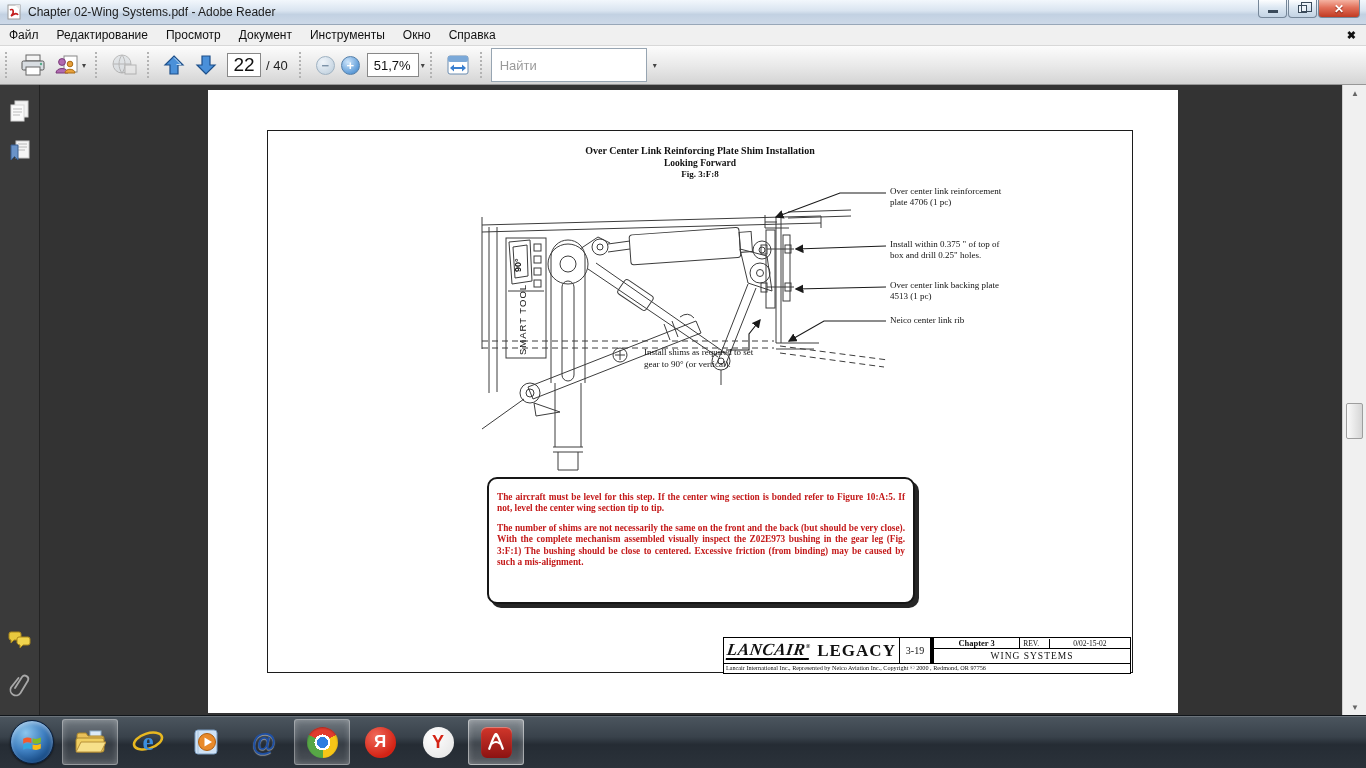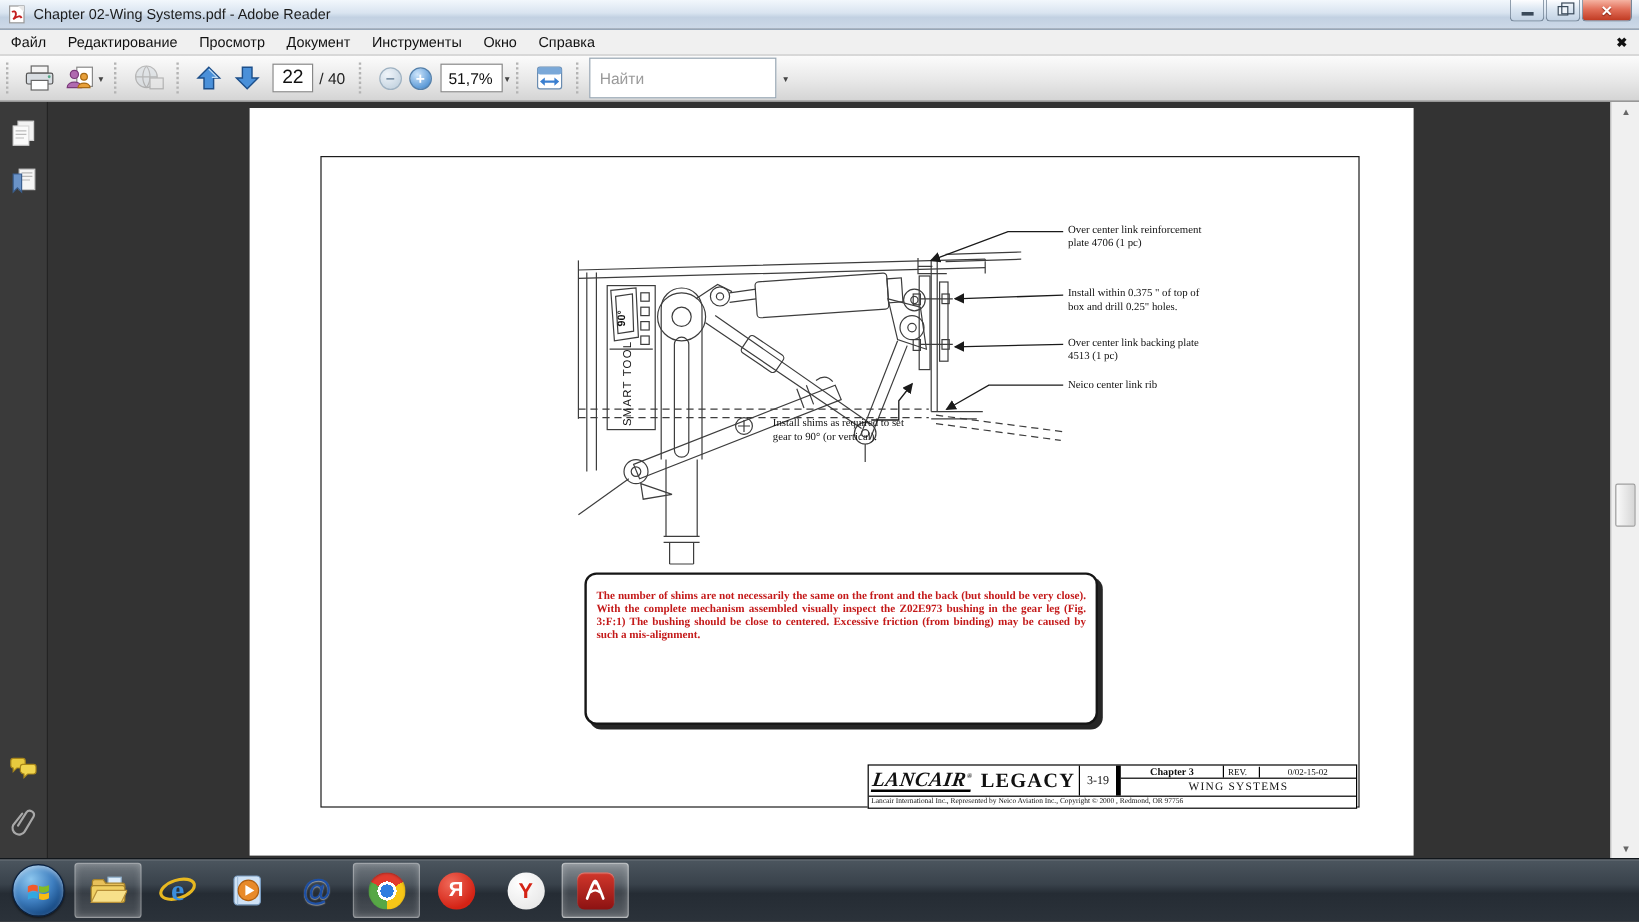--- a/index.html
+++ b/index.html
@@ -22,21 +22,21 @@
     display:flex;align-items:center;font-size:12px;color:#111;z-index:29}
   .menu-item{padding:3px 9px;cursor:default}
   .doc-close{position:absolute;right:10px;font-size:11px;font-weight:bold;color:#111}
 
   .toolbar{position:absolute;left:0;top:46px;width:1366px;height:39px;
     background:linear-gradient(#fcfcfc,#e8e8e8 55%,#d4d4d4);border-bottom:1px solid #979797;
     display:flex;align-items:center;z-index:28}
   .grip{width:6px;height:26px;border-left:2px dotted #b3b3b3;margin:0 5px}
   .tbtn{height:28px;display:flex;align-items:center;justify-content:center;border-radius:3px;padding:0 4px;cursor:default}
   .caret{font-size:8px;color:#444;margin-left:2px}
-  .page-input{width:34px;height:24px;border:1px solid #888;background:#fff;text-align:center;font-size:16px;margin:0 5px;color:#111}
+  .page-input{width:34px;height:24px;border:1px solid #888;background:#fff;text-align:center;font-size:19px;margin:0 5px;color:#111}
   .page-total{font-size:13px;color:#222;margin-right:6px}
   .zoom-input{width:52px;height:24px;border:1px solid #888;background:#fff;font-size:13px;padding:0 6px;margin-left:7px;color:#111}
   .round-btn{width:19px;height:19px;border-radius:50%;display:flex;align-items:center;justify-content:center;
     font-weight:bold;font-size:13px;color:#fff;margin-left:6px;border:1px solid #5580aa}
   .round-btn.minus{background:radial-gradient(circle at 35% 30%,#f0f5fa,#b9cbda);color:#7d93a8;border-color:#9fb2c2}
   .round-btn.plus{background:radial-gradient(circle at 35% 30%,#cfe6fb,#5f9cd8 70%,#3c7cb8)}
   .search-input{width:156px;height:24px;border:1px solid #97a5b2;background:#fff;font-size:13px;padding:16px 8px;color:#737373}
   .search-input::placeholder{color:#9a9a9a}
 
   
@@ -322,33 +322,39 @@
         <path d="M618 156 L528 158" marker-end="url(#ah)"></path>
         <path d="M618 190 L556 190 L521 210" marker-end="url(#ah)"></path>
         <path d="M458 219 L481 219 L481 203 L492 189" marker-end="url(#ah)"></path>
       </g>
       <g fill="#111" font-family="Liberation Sans, sans-serif">
         <text transform="rotate(-90 253 141)" x="253" y="141" font-size="9" font-weight="bold">90°</text>
         <text transform="rotate(-90 258 224)" x="258" y="224" font-size="9.5" letter-spacing="1">SMART TOOL</text>
       </g>
     </svg>
 
+    <div class="doc-title">
+      <div class="l1">Over Center Link Reinforcing Plate Shim Installation</div>
+      <div class="l2">Looking Forward</div>
+      <div class="l3">Fig. 3:F:8</div>
+    </div>
 
     <div class="callout co1">Over center link reinforcement
 plate 4706 (1 pc)</div>
     <div class="callout co2">Install within 0.375 " of top of
 box and drill 0.25" holes.</div>
     <div class="callout co3">Over center link backing plate
 4513 (1 pc)</div>
     <div class="callout co4">Neico center link rib</div>
     <div class="shim-note">Install shims as required to set
 gear to 90° (or vertical).</div>
 
 
     <div class="notes-box">
+      <p>The aircraft must be level for this step.  If the center wing section is bonded refer to Figure 10:A:5.  If not, level the center wing section tip to tip.</p>
       <p>The number of shims are not necessarily the same on the front and the back (but should be very close). With the complete mechanism assembled visually inspect the Z02E973 bushing in the gear leg (Fig. 3:F:1) The bushing should be close to centered. Excessive friction (from binding) may be caused by such a mis-alignment.</p>
     </div>
 
     <div class="tblock">
       <div class="tb-top">
         <div class="tb-logo">
           <span class="brand"><span>LANCAIR</span><sup>®</sup></span>
           <span class="model">LEGACY</span>
         </div>
         <div class="tb-page">3-19</div>

